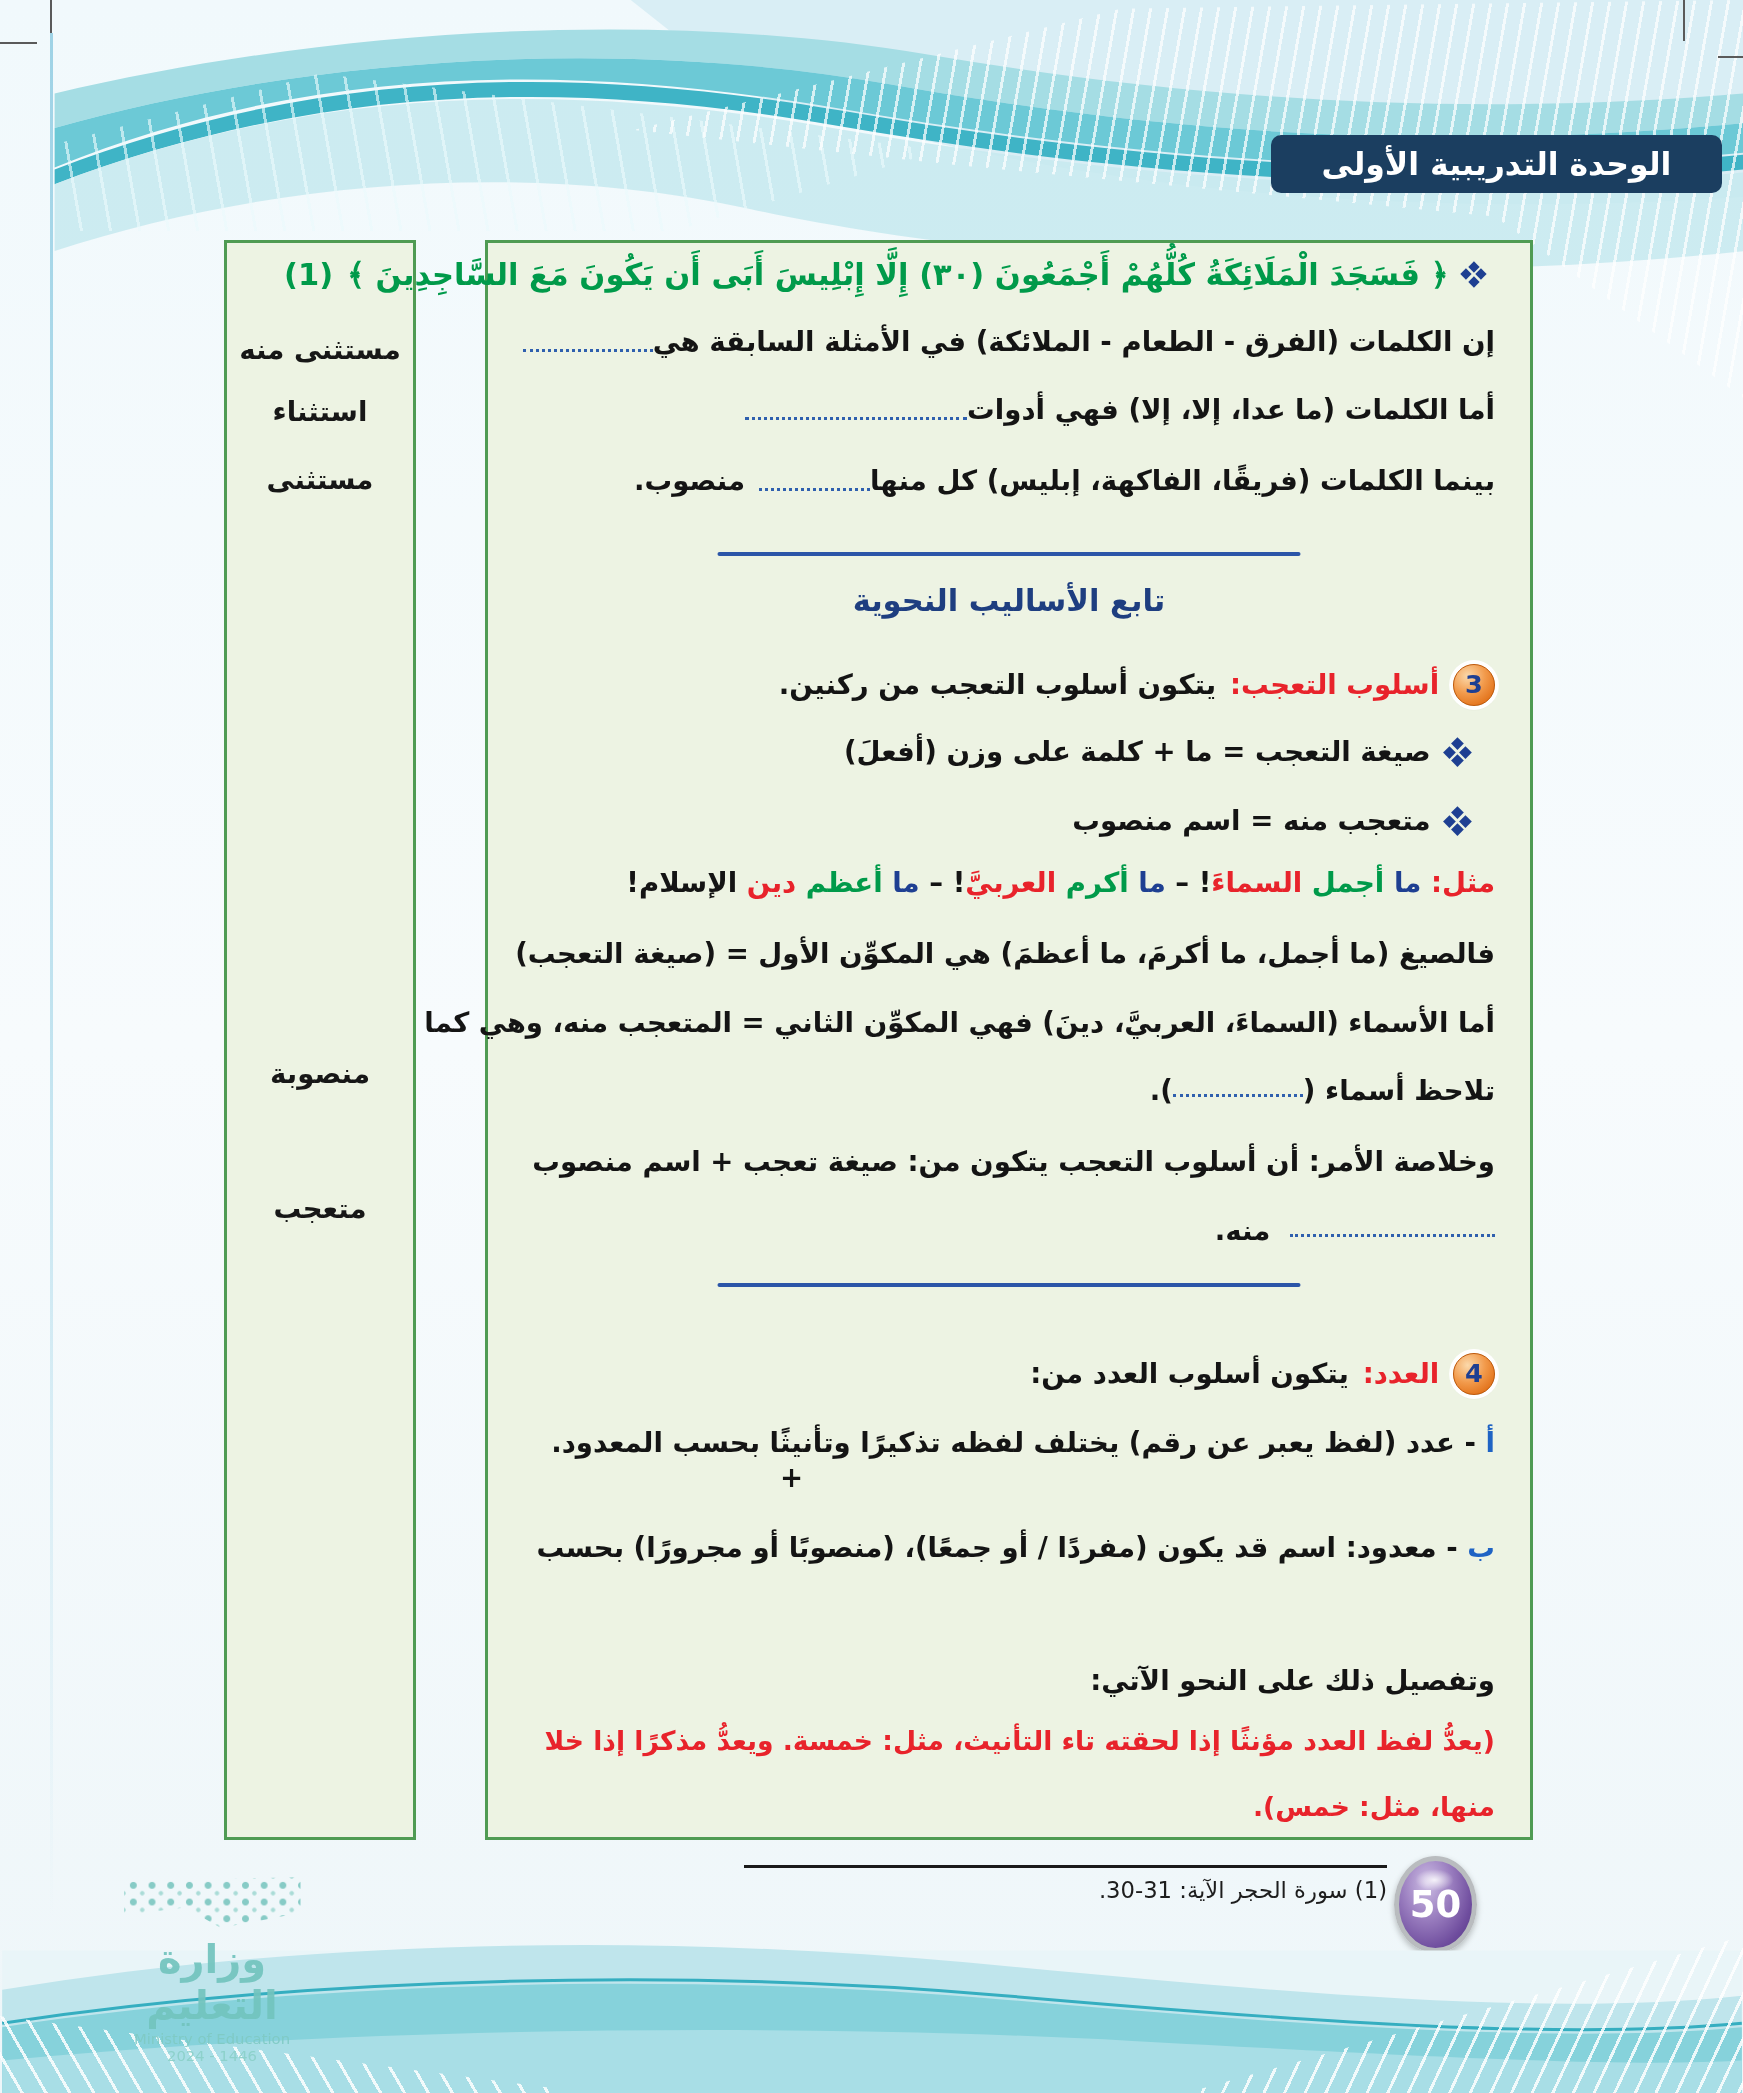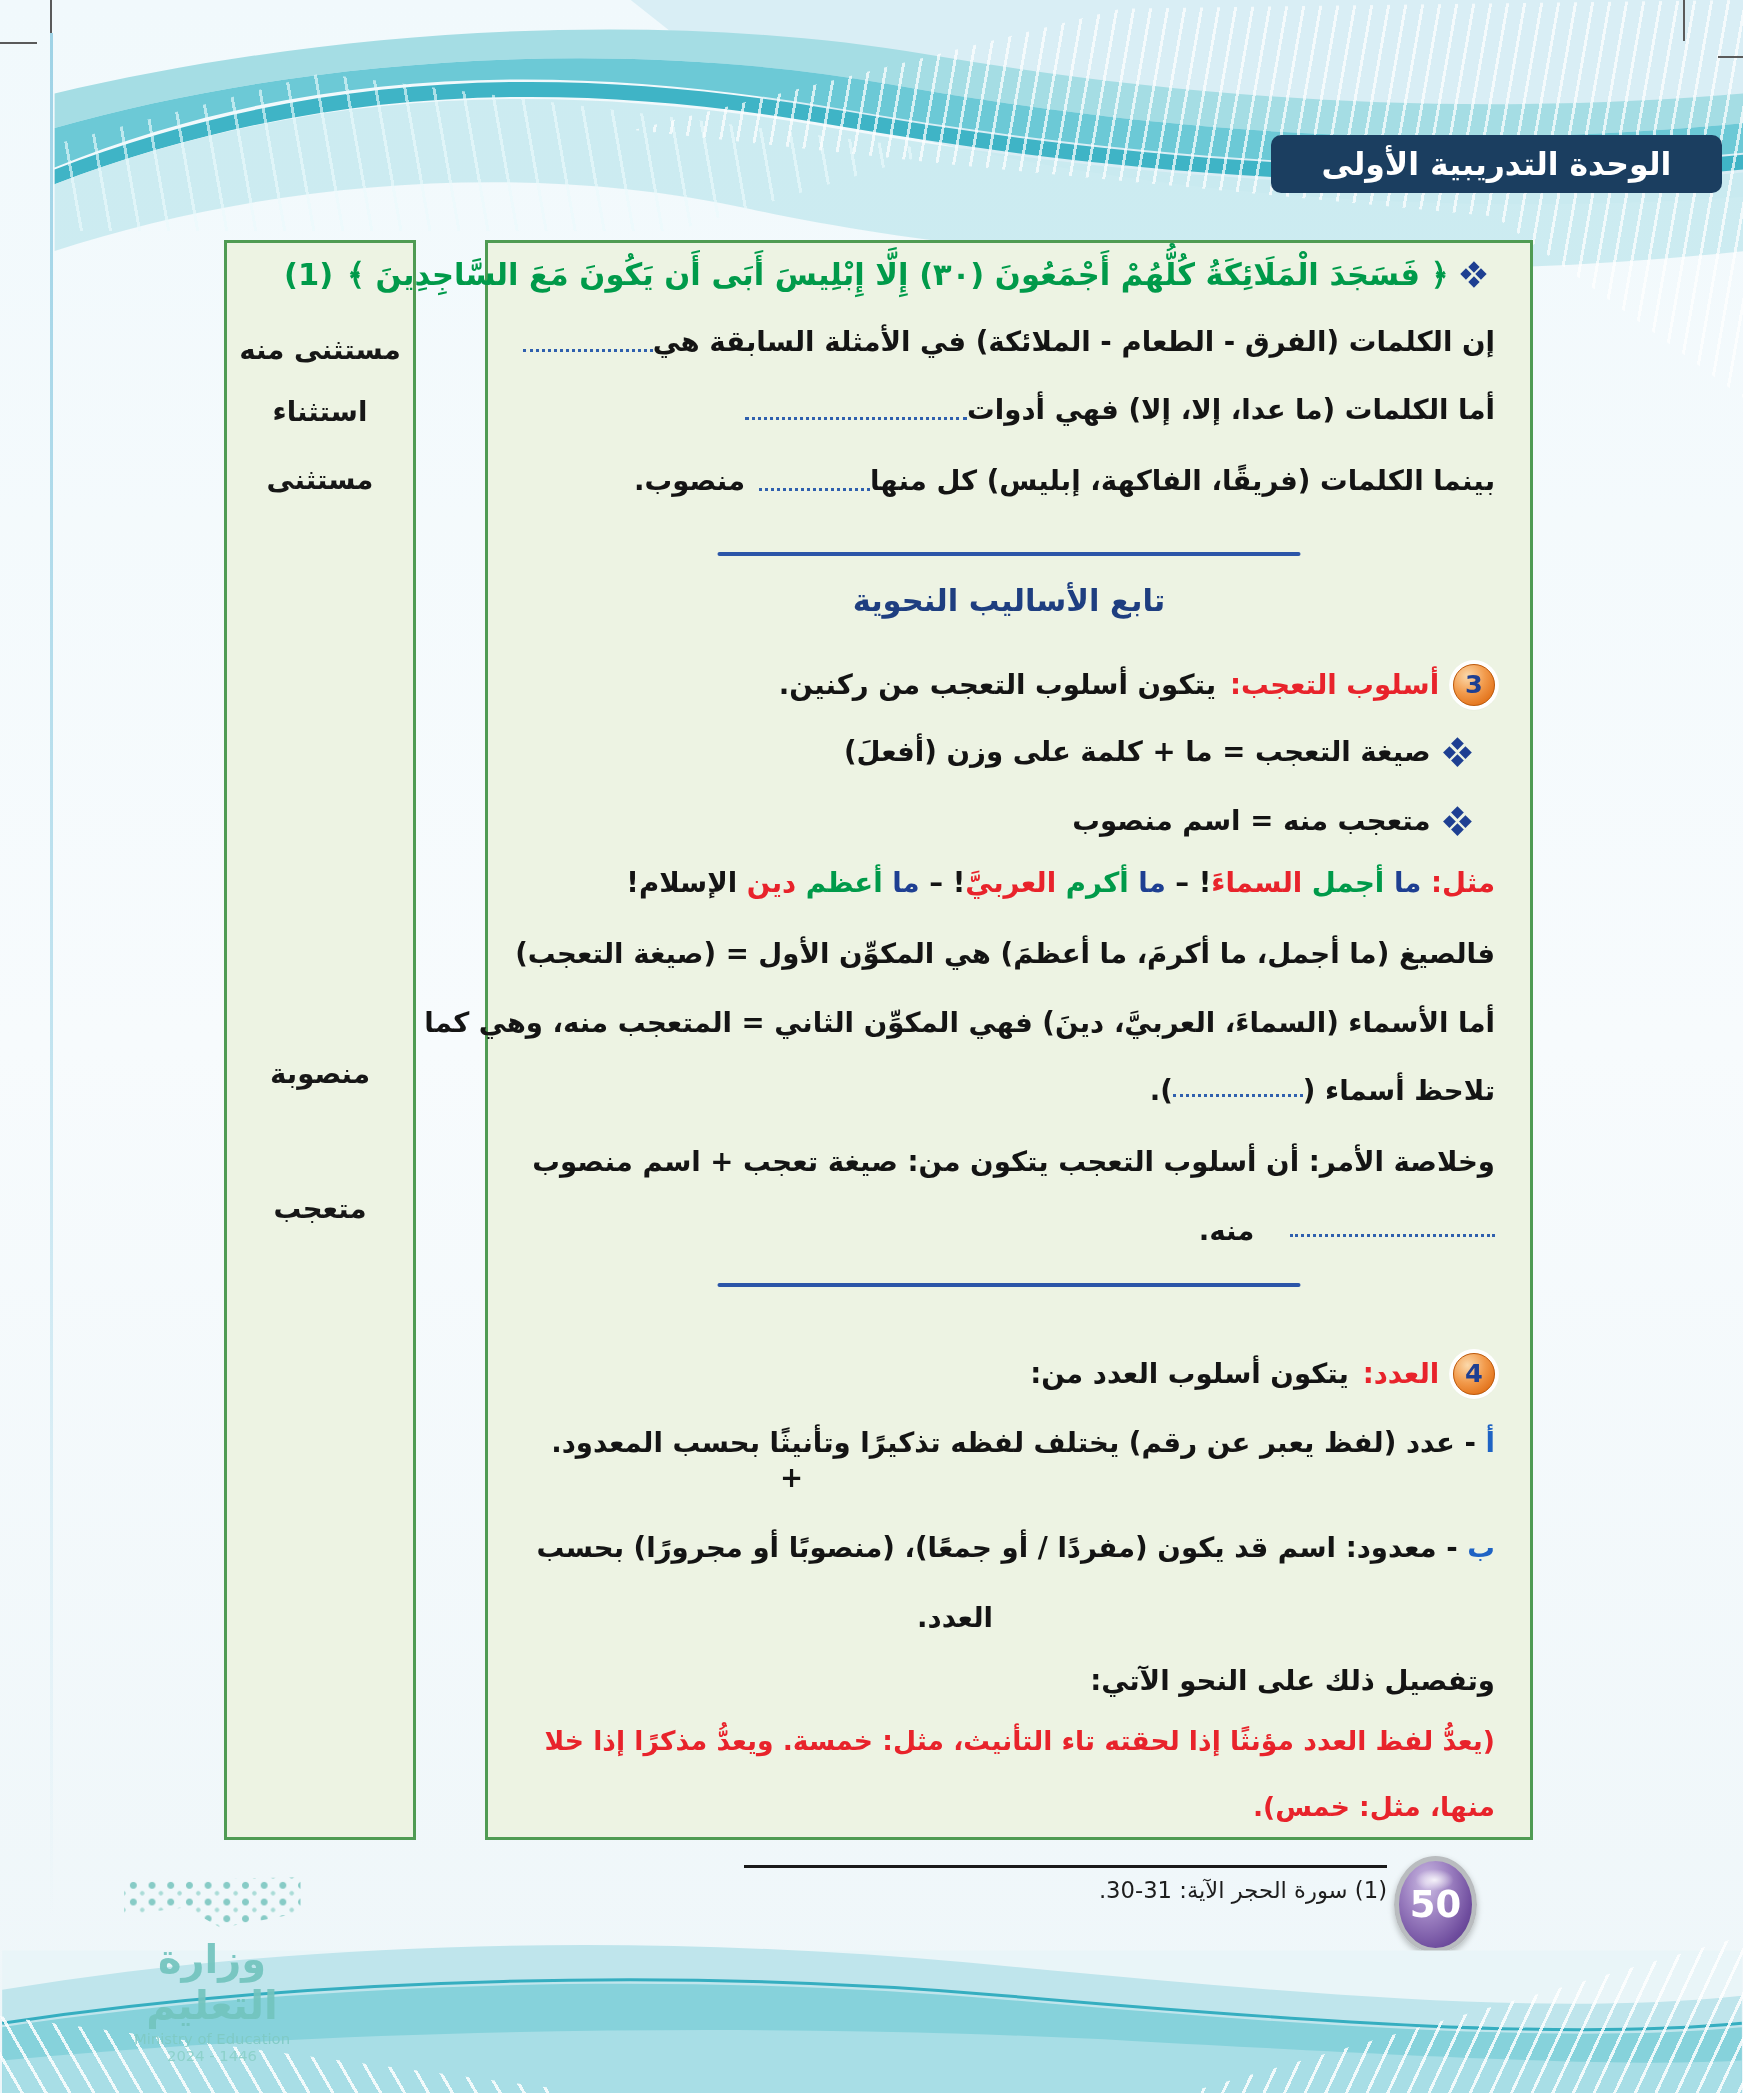--- a/index.html
+++ b/index.html
@@ -199,21 +199,21 @@
 
     <div class="abs" style="top:826px">
       <span>تلاحظ أسماء</span>
       <span>(</span><span class="dotsi" style="width:130px"></span><span>)</span><span>.</span>
     </div>
 
     <div class="abs" style="top:897px">وخلاصة الأمر: أن أسلوب التعجب يتكون من: صيغة تعجب + اسم منصوب</div>
 
     <div class="abs" style="top:966px">
       <span class="dotsi" style="width:205px"></span>
-      <span style="margin-right:26px">منه.</span>
+      <span style="margin-right:10px">منه.</span>
     </div>
 
     <div class="divider" style="top:1040px"></div>
 
     <div class="abs row" style="top:1109px">
       <span class="numc">4</span>
       <span class="red">العدد:</span>
       <span>يتكون أسلوب العدد من:</span>
     </div>
 
@@ -222,21 +222,20 @@
       <span>- عدد (لفظ يعبر عن رقم) يختلف لفظه تذكيرًا وتأنيثًا بحسب المعدود.</span>
     </div>
 
     <div class="abs" style="top:1213px;right:auto;left:292px">+</div>
 
     <div class="abs" style="top:1283px">
       <span class="lblue">ب</span>
       <span>- معدود: اسم قد يكون (مفردًا / أو جمعًا)، (منصوبًا أو مجرورًا) بحسب</span>
     </div>
 
-    <div class="abs" style="top:1353px;right:537px">العدد.</div>
 
     <div class="abs" style="top:1416px">وتفصيل ذلك على النحو الآتي:</div>
 
     <div class="abs rednote" style="top:1476px">(يعدُّ لفظ العدد مؤنثًا إذا لحقته تاء التأنيث، مثل: خمسة. ويعدُّ مذكرًا إذا خلا</div>
     <div class="abs rednote" style="top:1542px">منها، مثل: خمس).</div>
   </div>
 
   <div class="footrule"></div>
   <div class="footnote">(1) سورة الحجر الآية: 31-30.</div>
 

